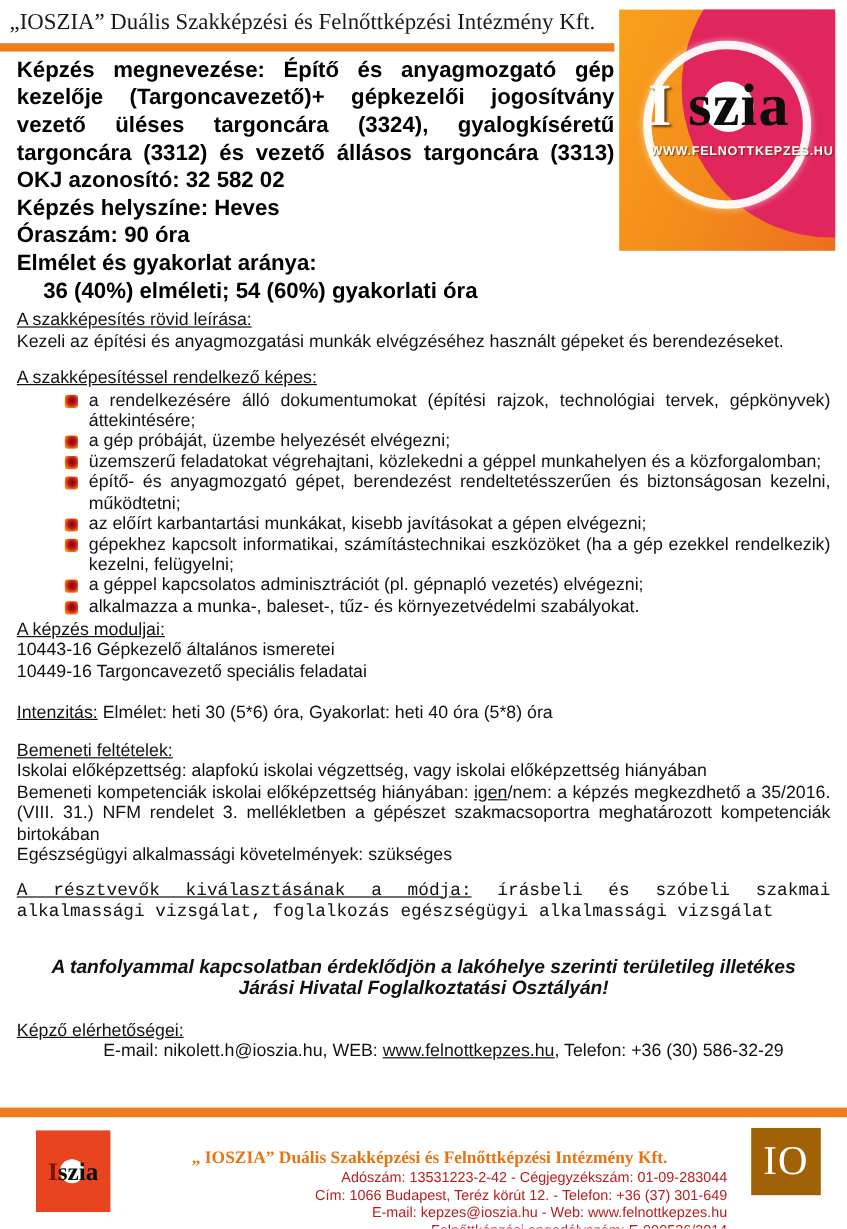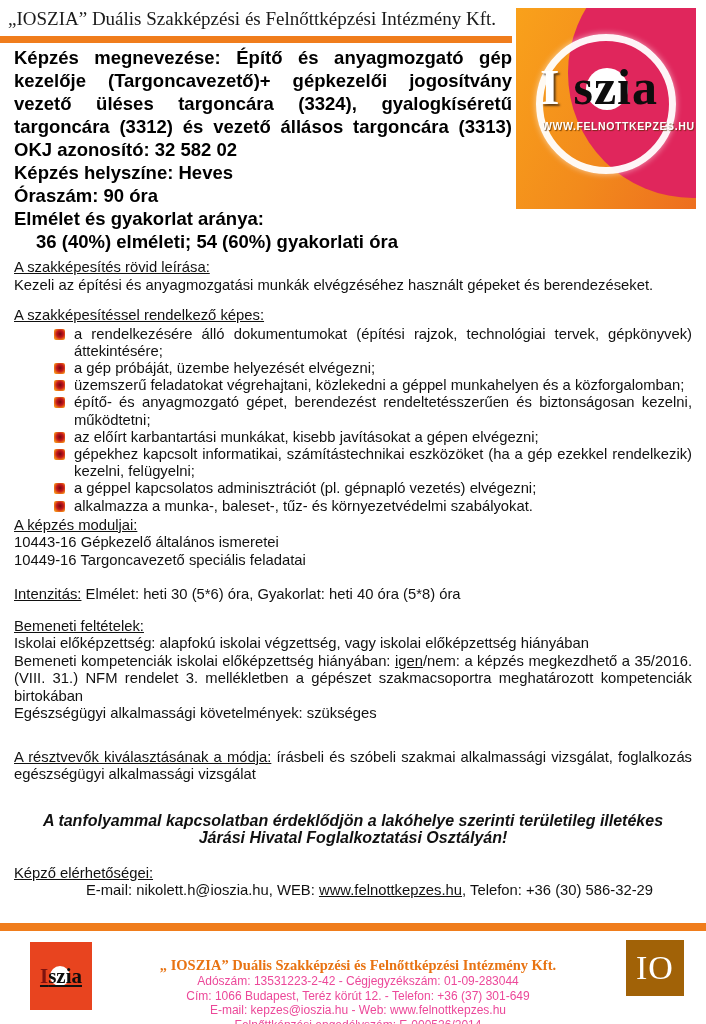--- a/index.html
+++ b/index.html
@@ -39,42 +39,42 @@
 
   .sec-short{margin-top:6px;}
   .sec-cap{margin-top:13px;}
   ul.cap{list-style:none;margin:1px 0 0 0;padding:0 0 0 40px;}
   ul.cap li{position:relative;padding-left:20px;text-align:justify;line-height:17.2px;}
   .blt{position:absolute;left:0;top:3px;width:11px;height:11px;border-radius:2px;
        background:radial-gradient(circle at 55% 45%, #6e0a10 0%, #c4161c 40%, #ef7f19 72%, #f9a11b 100%);}
   .sec-mod{margin-top:2px;}
   .sec-int{margin-top:17px;}
   .sec-entry{margin-top:14px;}
-  .sec-sel{margin-top:26px;}
+  .sec-sel{margin-top:12px;font-family:Liberation Mono, monospace;}
   .notice{margin:28px 4px 0 4px;text-align:center;font-weight:bold;font-style:italic;
           font-size:16px;line-height:17.5px;}
   .sec-contact{margin-top:18px;}
   .contact-line{margin-left:72px;}
   .ul-inline{text-decoration:underline;margin-top:28px;}
 
   
   .ftr-rule{position:absolute;top:923px;left:0;width:706px;height:8px;background:#F07D1C;}
   .ftr{position:absolute;top:938px;left:0;width:706px;height:86px;}
   .ftr-logo-l{position:absolute;left:30px;top:4px;width:62px;height:68px;background:#E8441F;
-       display:flex;align-items:center;justify-content:center;overflow:hidden;text-decoration:underline;}
+       display:flex;align-items:center;justify-content:center;overflow:hidden;}
   .ftr-logo-l .disc{position:absolute;left:20px;top:24px;width:20px;height:20px;border-radius:50%;background:#fff;}
   .ftr-logo-l .word{position:relative;font-family:"Liberation Serif",serif;font-weight:bold;font-size:21px;}
   .ftr-logo-l .i{color:#7E120E;}
   .ftr-logo-l .rest{color:#0d0d0d;}
   .ftr-logo-r{position:absolute;right:22px;top:2px;width:58px;height:56px;background:#a16207;
        display:flex;align-items:center;justify-content:center;}
   .ftr-logo-r .word{color:#fff;font-family:"Liberation Serif",serif;font-size:34px;letter-spacing:1px;}
   .ftr-text{position:absolute;left:110px;right:100px;top:19px;text-align:center;}
   .ftr-company{font-family:"Liberation Serif",serif;font-weight:bold;font-size:14.5px;color:#E87312;line-height:17px;}
-  .ftr-line{font-size:12px;line-height:14.6px;color:#ec4899;}
+  .ftr-line{font-size:12px;line-height:14.6px;color:#b91c1c;text-align:right;}
 </style>
 </head>
 <body>
 
 <div class="page">
 
   <div class="hdr">„IOSZIA” Duális Szakképzési és Felnőttképzési Intézmény Kft.</div>
   <div class="hdr-rule"></div>
 
   <div class="logo">

